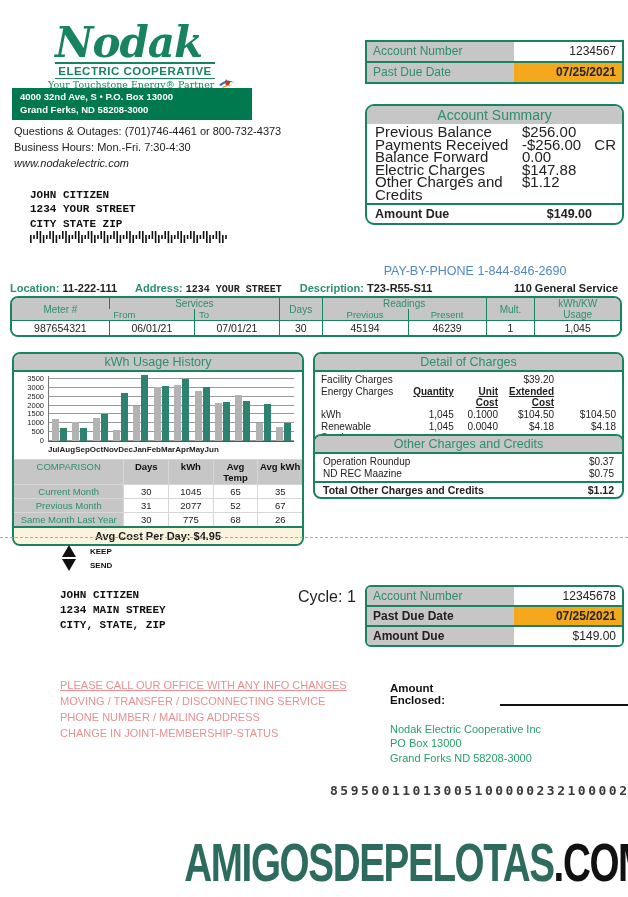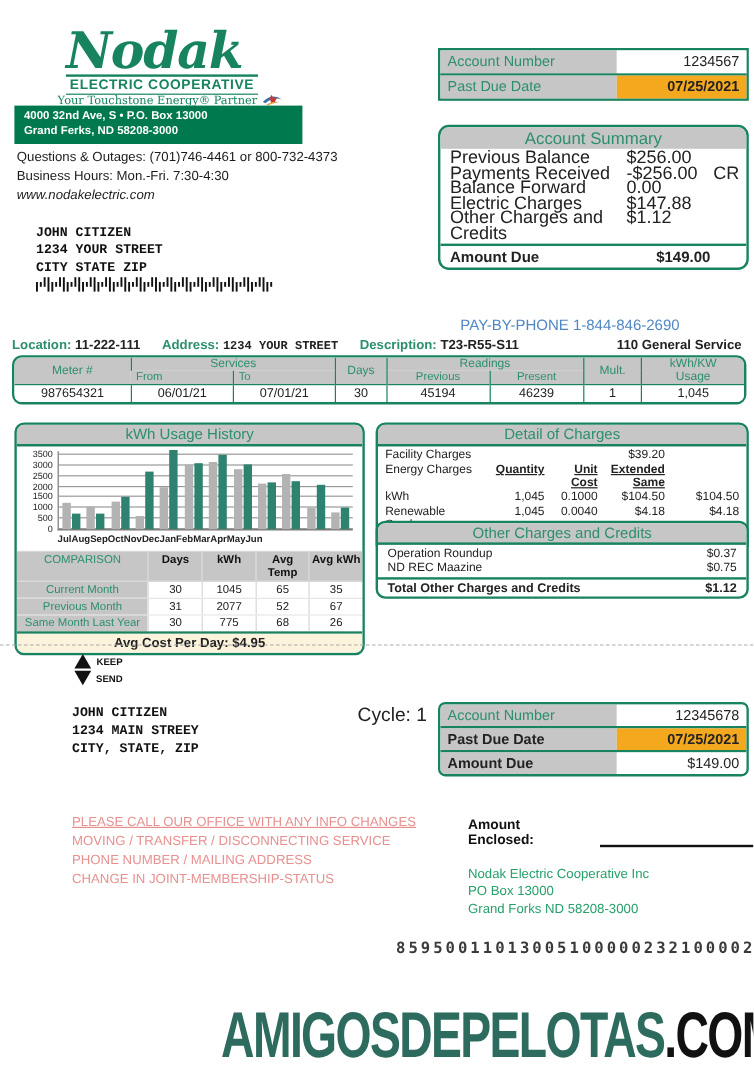--- a/index.html
+++ b/index.html
@@ -84,21 +84,21 @@
   .other{position:absolute;left:313px;top:434px;width:307px;border:2px solid #17845f;border-radius:8px;background:#fff;overflow:hidden;}
   .oth-row{display:flex;font-size:10px;padding:0 8px;line-height:12px;}
   .oth-row .sl{flex:1;}
   .oth-rows{padding:2px 0 1px;}
   .oth-total{display:flex;border-top:2px solid #17845f;font-size:10.5px;font-weight:bold;padding:1px 8px;}
   .oth-total .sl{flex:1;}
 
   
   .perforation{position:absolute;left:0;top:537px;width:628px;border-top:1px dashed #aaa;}
   .keepsend{position:absolute;left:62px;top:545px;font-size:8px;font-weight:bold;color:#111;}
-  .ks-item{display:flex;align-items:center;gap:4px;margin-bottom:2px;justify-content:flex-end;}
+  .ks-item{display:flex;align-items:center;gap:14px;margin-bottom:2px;}
   .tri-up{width:0;height:0;border-left:7px solid transparent;border-right:7px solid transparent;border-bottom:12px solid #111;}
   .tri-down{width:0;height:0;border-left:7px solid transparent;border-right:7px solid transparent;border-top:12px solid #111;}
   .remit-addr{position:absolute;left:60px;top:588px;font-family:"Liberation Mono",monospace;font-size:11px;font-weight:bold;line-height:1.35;color:#111;}
   .cycle{position:absolute;left:298px;top:588px;font-size:16px;}
   .stub-box{position:absolute;left:365px;top:585px;width:255px;border:2px solid #17845f;border-radius:6px;overflow:hidden;font-size:12px;}
   .stub-row{display:flex;height:18px;line-height:18px;}
   .stub-row+.stub-row{border-top:2px solid #17845f;}
   .stub-row .lbl{flex:0 0 53%;background:#c6c6c6;padding:0 6px;}
   .stub-row .lbl.green{color:#2c8f6d;}
   .stub-row .lbl.dark{color:#222;font-weight:bold;}
@@ -432,21 +432,21 @@
     <div class="panel-title">Detail of Charges</div>
     <div class="chg-grid">
       <span>Facility Charges</span>
       <span></span>
         <span></span>
       <span class="r">$39.20</span>
       <span></span>
       <span>Energy Charges</span>
       <span class="r u">Quantity</span>
       <span class="r u">Unit Cost</span>
-      <span class="r u">Extended Same</span>
+      <span class="r u">Extended Cost</span>
       <span></span>
       <span>kWh</span>
       <span class="r">1,045</span>
       <span class="r">0.1000</span>
       <span class="r">$104.50</span>
       <span class="r">$104.50</span>
       <span>Renewable Surcharge</span>
       <span class="r">1,045</span>
       <span class="r">0.0040</span>
       <span class="r">$4.18</span>

